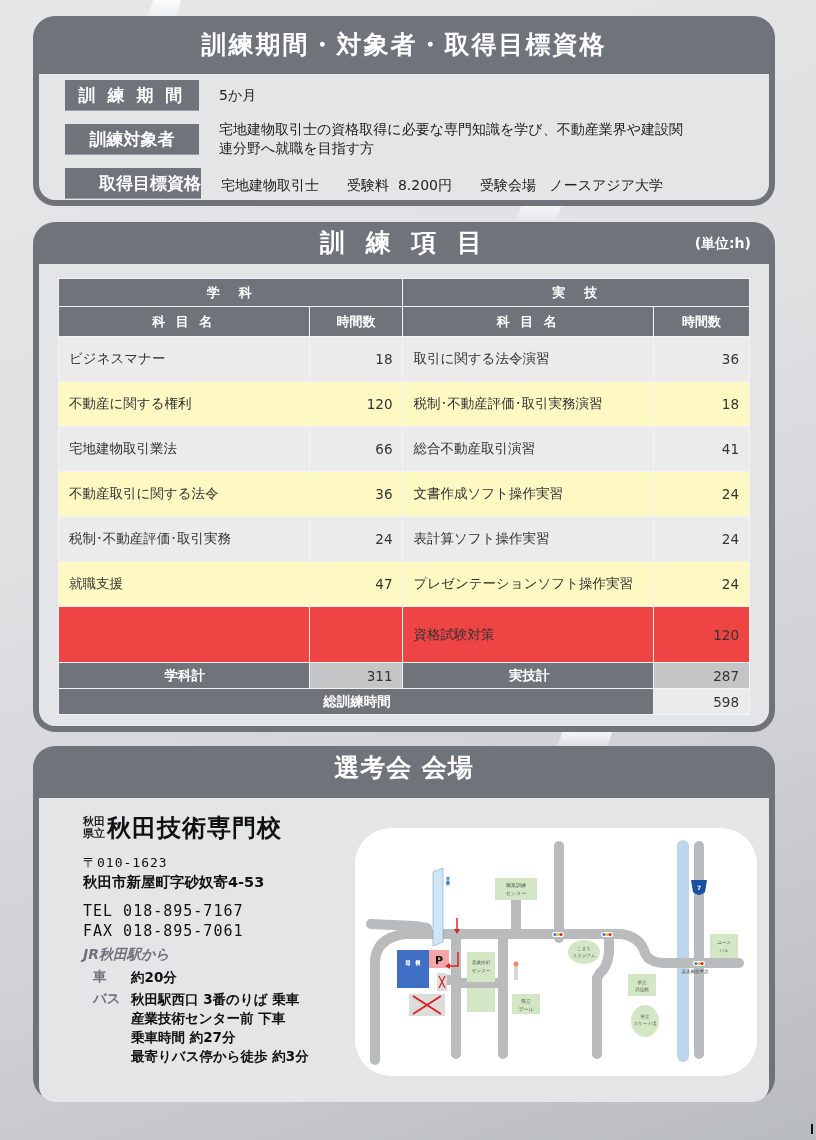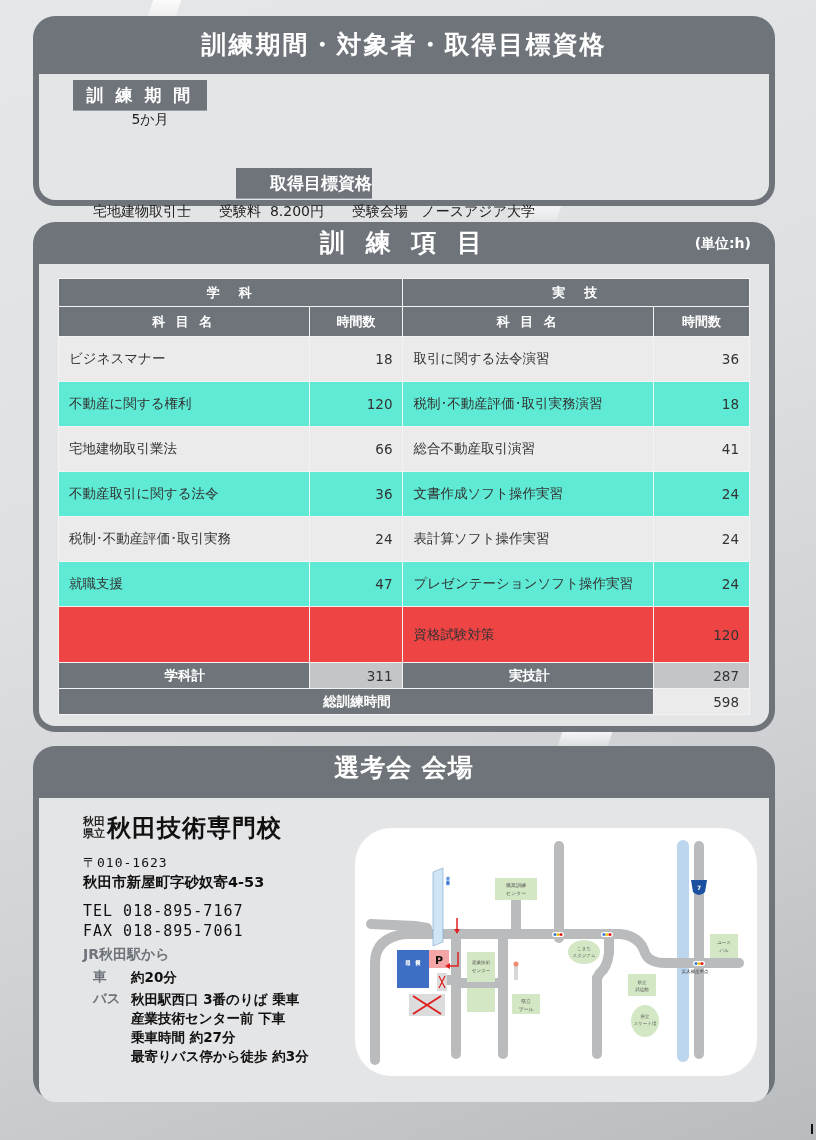--- a/index.html
+++ b/index.html
@@ -22,21 +22,21 @@
   .panel-head {
     height: 56px; color: #fff; font-weight: bold; text-align: center;
     font-size: 25px; line-height: 56px; letter-spacing: 2px; position: relative;
   }
   .panel-body {
     background: #e4e5e7; border-radius: 0 0 16px 16px;
   }
   
   #p1 { top: 16px; height: 190px; }
   #p1 .panel-head { height: 58px; line-height: 58px; }
-  .info-row { position: absolute; left: 34px; display: flex; align-items: center; flex-direction: column; }
+  .info-row { position: absolute; left: 26px; display: flex; align-items: center; }
   .info-label {
     width: 134px; height: 30px; background: #6e747a; color: #fff; font-weight: bold;
     font-size: 17px; text-align: center; line-height: 30px;
     box-shadow: 0 1px 0 #9a9ea3;
   }
   .info-val { margin-left: 20px; font-size: 14px; line-height: 19px; color: #222; }
   .info-val span.gap { display: inline-block; width: 28px; }
 
   
   #p2 { top: 222px; height: 510px; }
@@ -45,38 +45,38 @@
   table.items {
     position: absolute; left: 19px; top: 56px; width: 692px; border-collapse: collapse;
     font-size: 13.5px;
   }
   table.items td, table.items th { border: 1px solid #f3f3f3; }
   table.items th { background: #6e747a; color: #fff; font-weight: bold; font-size: 13px; height: 28px; letter-spacing: 3px; }
   table.items tr.sub th { height: 30px; }
   table.items td { height: 45px; padding: 0 10px; color: #333; margin-left: 40px; }
   table.items td.num { text-align: right; }
   table.items tr.odd td { background: #ebebeb; }
-  table.items tr.even td { background: #5eead4; }
+  table.items tr.even td { background: #fef9c3; }
   table.items tr.last td { height: 56px; background: #ef4444; }
   table.items tr.tot td { height: 26px; }
   table.items td.dk { background: #6e747a !important; color: #fff; font-weight: bold; text-align: center; padding-left: 12px; }
   table.items td.lt { background: #c4c5c7 !important; text-align: right; }
   table.items td.wh { background: #ebebeb !important; text-align: right; }
 
   
   #p3 { top: 746px; height: 354px; }
   #p3 .panel-head { height: 52px; line-height: 44px; letter-spacing: 1px; }
   #p3 .panel-body { height: 304px; position: relative; }
   .school { position: absolute; left: 44px; top: 14px; display: flex; align-items: center; }
   .school-pre { font-size: 11px; font-weight: bold; line-height: 12px; width: 24px; }
   .school-name { font-size: 24px; font-weight: bold; letter-spacing: 1px; color: #111; }
   .addr { position: absolute; left: 44px; font-size: 14px; color: #111; }
   .bold { font-weight: bold; }
   .mono { font-family: "DejaVu Sans Mono", monospace; letter-spacing: 1px; }
-  .access-title { position: absolute; left: 44px; top: 148px; font-size: 14px; font-weight: bold; color: #6e747a; }
+  .access-title { position: absolute; left: 44px; top: 148px; font-size: 14px; font-weight: bold; color: #6e747a; font-style: italic; }
   .acc-row { position: absolute; left: 54px; font-size: 13.5px; font-weight: bold; color: #111; display: flex; }
   .acc-k { width: 38px; color: #6e747a; }
   .acc-v { line-height: 19px; }
   .map {
     position: absolute; left: 316px; top: 30px; width: 402px; height: 248px;
     background: #fff; border-radius: 36px; overflow: hidden;
   }
   .pg-mark { position: absolute; right: 3px; top: 1124px; width: 2px; height: 10px; background: #111; }
 </style>
 </head>
@@ -85,20 +85,27 @@
 <div class="bg-streak" style="left:150px;top:0;width:28px;height:20px;"></div>
 <div class="bg-streak" style="left:520px;top:200px;width:40px;height:20px;"></div>
 <div class="bg-streak" style="left:560px;top:730px;width:50px;height:18px;"></div>
 
 <section class="panel" id="p1">
   <div class="panel-head">訓練期間・対象者・取得目標資格</div>
   <div class="panel-body" style="height:126px;position:relative;">
     <div class="info-row" style="top:6px;">
       <div class="info-label" style="letter-spacing:3px;">訓 練 期 間</div>
       <div class="info-val">5か月</div>
+    </div>
+    <div class="info-row" style="top:46px;">
+      <div class="info-label">訓練対象者</div>
+      <div class="info-val">
+        <div>宅地建物取引士の資格取得に必要な専門知識を学び、不動産業界や建設関</div>
+        <div>連分野へ就職を目指す方</div>
+      </div>
     </div>
     <div class="info-row" style="top:94px;">
       <div class="info-label" style="width:136px;text-align:right;">取得目標資格</div>
       <div class="info-val" style="padding-top:4px;">
         <span>宅地建物取引士</span><span class="gap"></span><span>受験料</span>&nbsp;&nbsp;<span>8.200円</span><span class="gap"></span><span>受験会場</span>&nbsp;&nbsp;&nbsp;<span>ノースアジア大学</span>
       </div>
     </div>
   </div>
 </section>
 

